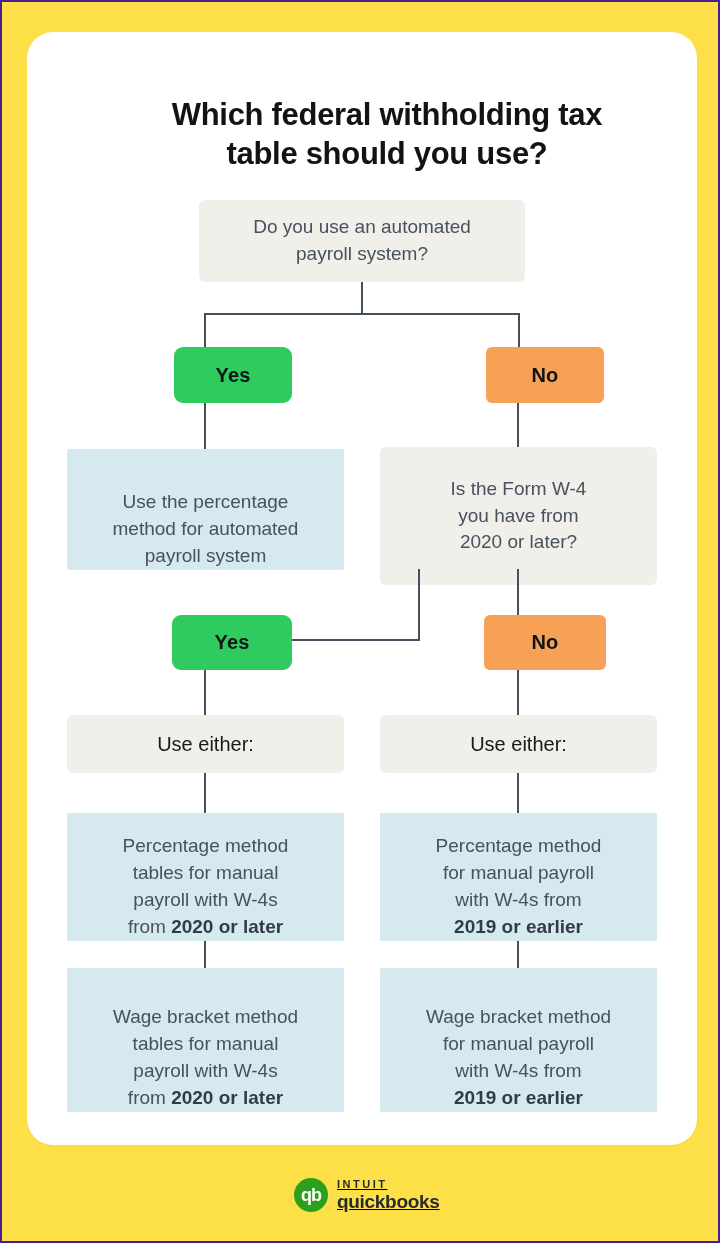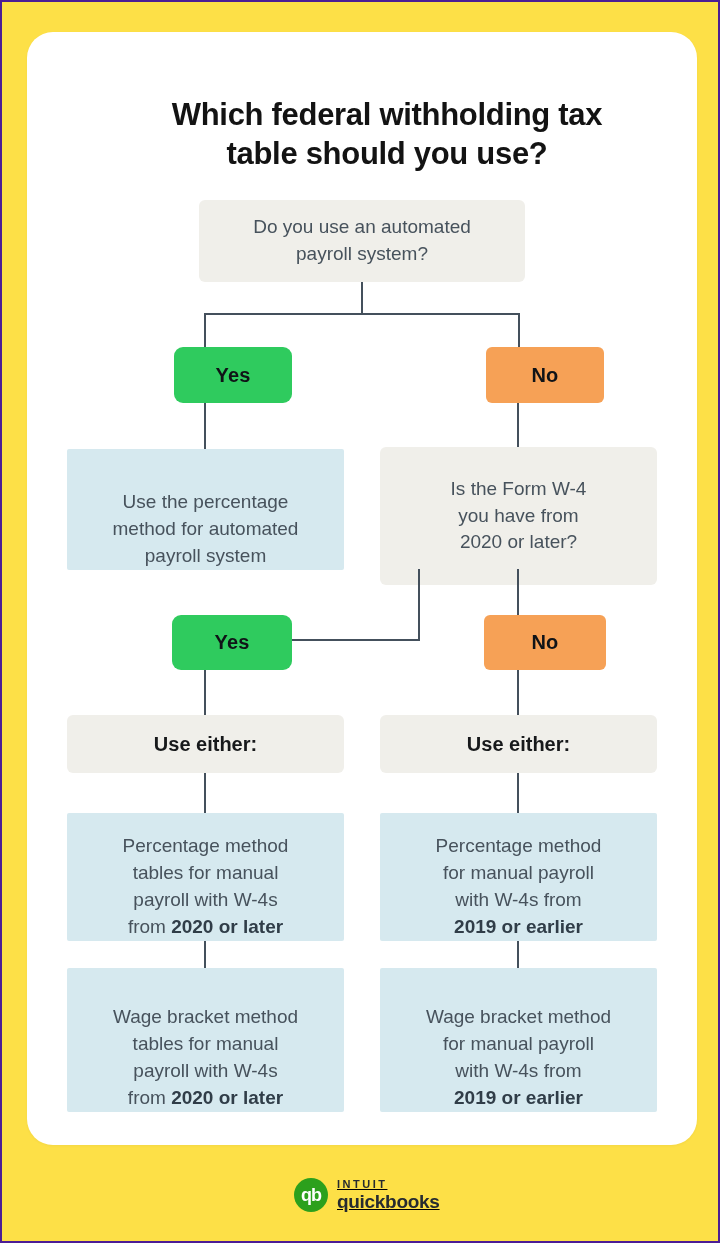--- a/index.html
+++ b/index.html
@@ -19,21 +19,21 @@
     text-align:center; font-size:31px; font-weight:800; color:#131313;
     line-height:1.25; letter-spacing:-0.3px; white-space:pre-line;
   }
   .box {
     position:absolute; display:flex; align-items:center; justify-content:center;
     text-align:center;
   }
   .box .txt { white-space:pre-line; font-size:19px; line-height:1.42; color:#47525C; }
   .gray { background:#F0EFEA; border-radius:6px; }
   .blue { background:#D6E9EF; border-radius:2px;align-items:flex-end; }
-  .use-either .txt { font-size:20px; font-weight:700; color:#17191B; }
+  .use-either .txt { font-size:20px; font-weight:400; color:#17191B; }
   .box b, .box .yr { font-weight:700; color:#303D48; }
   .yr-block { display:block; font-weight:700; color:#303D48; }
   .btn {
     position:absolute; display:flex; align-items:center; justify-content:center;
     font-size:20px; font-weight:800; color:#101317; border-radius:9px;
     letter-spacing:0.2px;
     margin-left:27px;
   }
   .btn.yes { background:#2FCB5E; }
   .btn.no  { background:#F6A156;border-radius:6px; }

